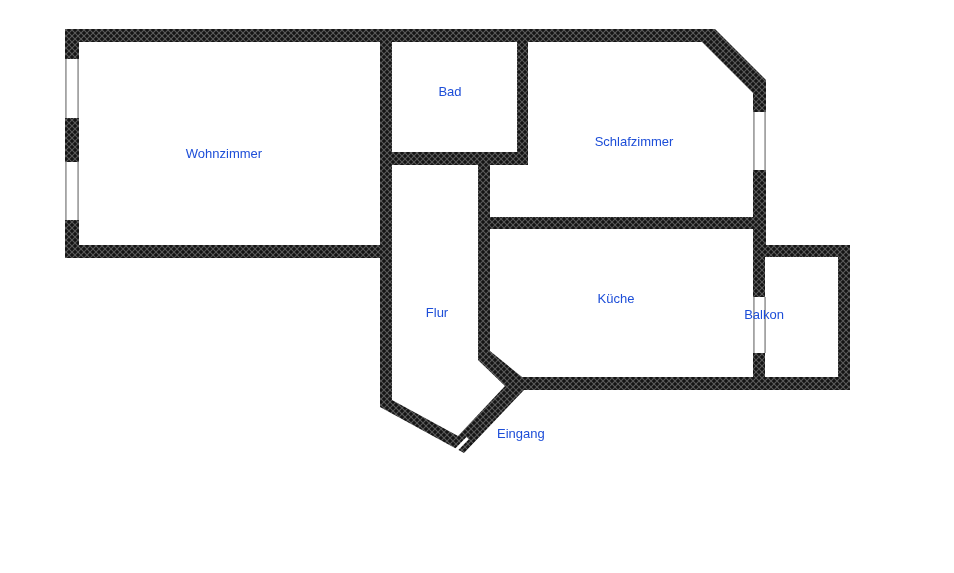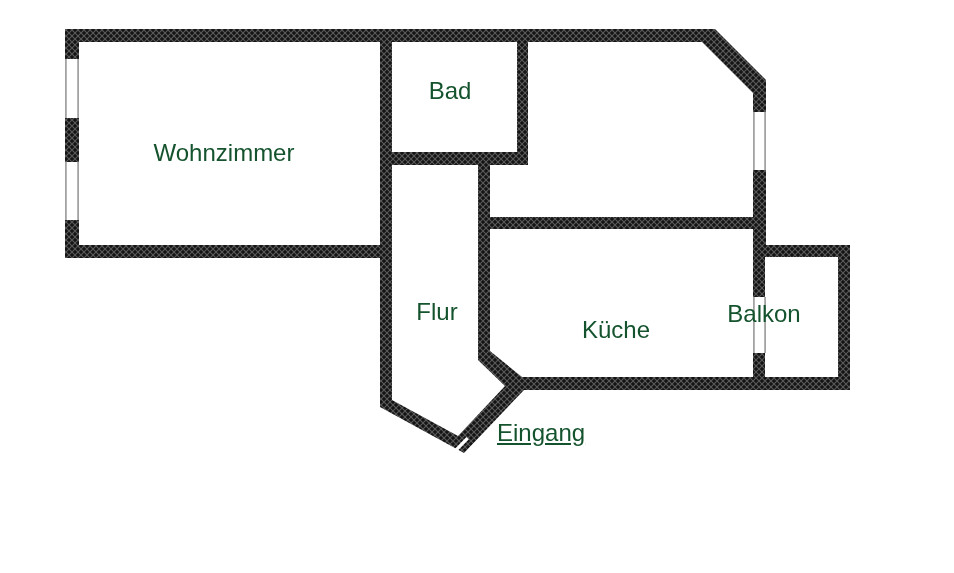--- a/index.html
+++ b/index.html
@@ -16,28 +16,27 @@
     font-family: "Liberation Sans", sans-serif;
   }
   .plan-svg {
     position: absolute;
     left: 0;
     top: 0;
   }
   .room-label {
     position: absolute;
     transform: translate(-50%, -50%);
-    font-size: 24px;
+    font-size: 13px;
     line-height: 1;
-    color: #14532d;
+    color: #1d4ed8;
     white-space: nowrap;
   }
   .room-label.anchor-left {
     transform: translate(0, -50%);
-    text-decoration: underline;
   }
 </style>
 </head>
 <body>
 
 <div class="canvas">
 
   <svg class="plan-svg" width="954" height="573" viewBox="0 0 954 573">
     <defs>
       <pattern id="wallhatch" width="6" height="6" patternUnits="userSpaceOnUse">
@@ -74,18 +73,19 @@
       <rect x="753" y="297" width="13" height="56" fill="#ffffff"></rect>
       <rect x="753" y="297" width="1.8" height="56" fill="#a3a3a3"></rect>
       <rect x="764.2" y="297" width="1.8" height="56" fill="#a3a3a3"></rect>
     </g>
 
     <rect x="450" y="444.3" width="21" height="3.4" fill="#ffffff" transform="rotate(-46 460 446)"></rect>
   </svg>
 
   <div class="room-label" style="left:224px; top:153px;">Wohnzimmer</div>
   <div class="room-label" style="left:450px; top:91px;">Bad</div>
+  <div class="room-label" style="left:634px; top:141px;">Schlafzimmer</div>
   <div class="room-label" style="left:437px; top:277px;margin-top:35px;">Flur</div>
-  <div class="room-label" style="left:616px; top:298px;margin-top:32px;">Küche</div>
+  <div class="room-label" style="left:616px; top:298px;">Küche</div>
   <div class="room-label" style="left:764px; top:314px;">Balkon</div>
   <div class="room-label anchor-left" style="left:497px; top:433px;">Eingang</div>
 
 </div>
 
 </body></html>

